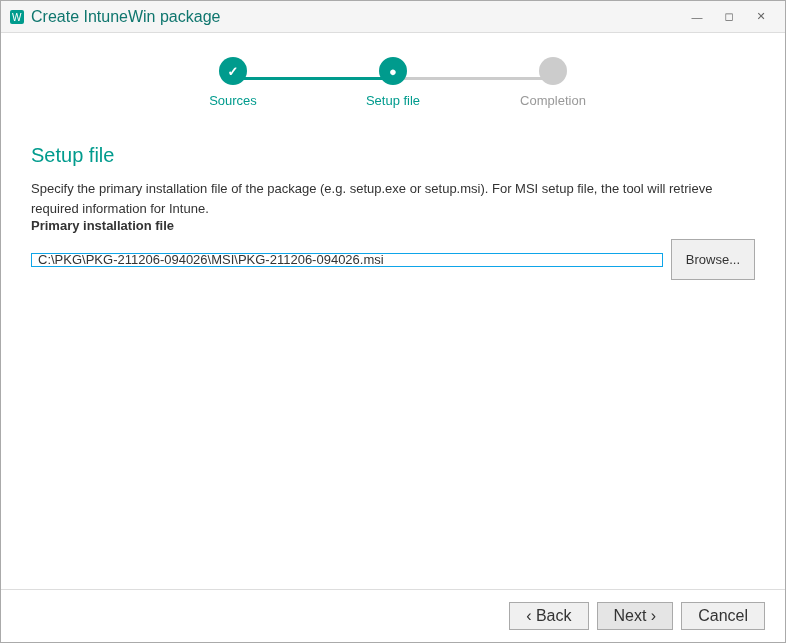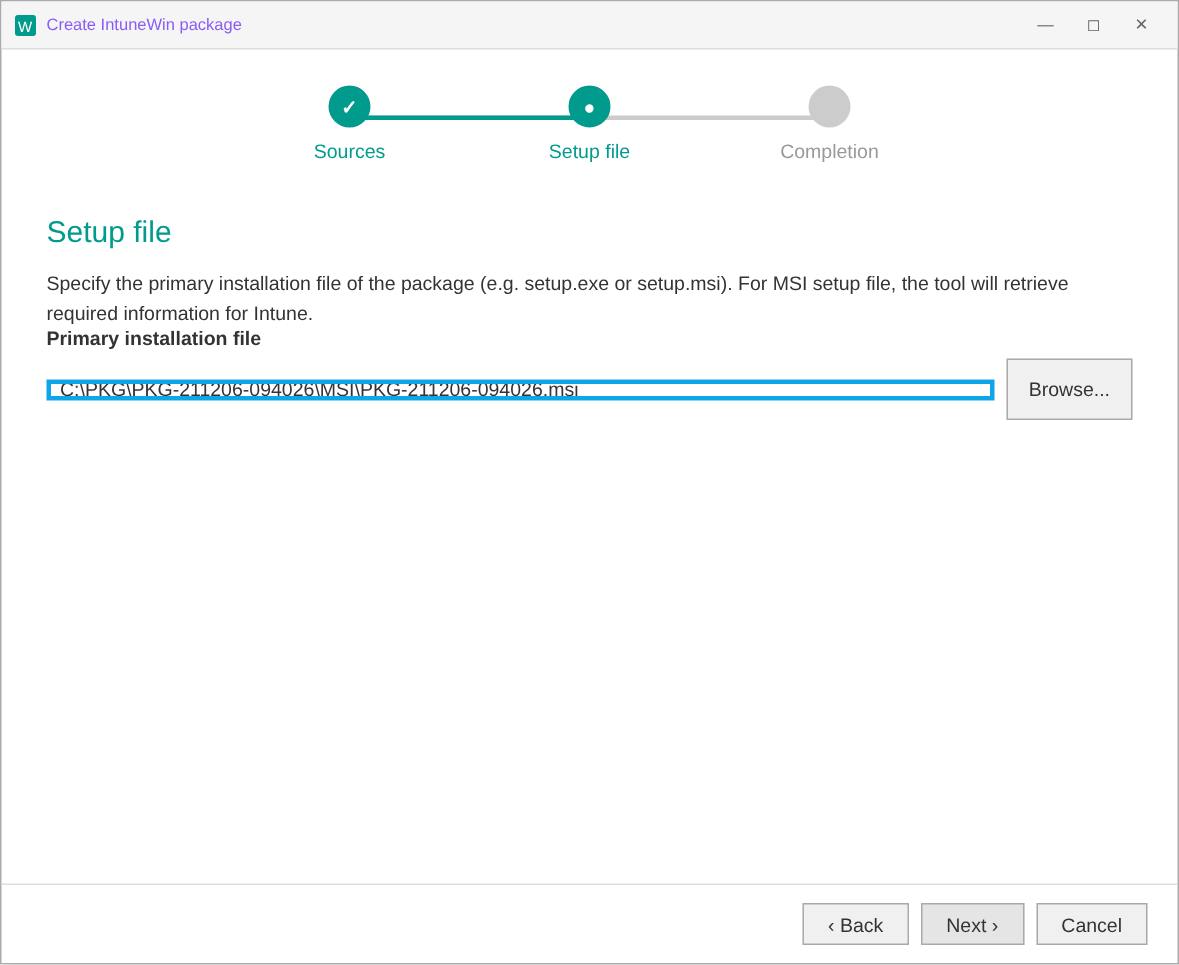--- a/index.html
+++ b/index.html
@@ -43,22 +43,22 @@
       align-items: center;
       justify-content: center;
     }
 
     .titlebar-icon svg {
       width: 16px;
       height: 16px;
     }
 
     .titlebar-title {
-      font-size: 11px;
-      color: #8b5cf6;
+      font-size: 16px;
+      color: #0f766e;
       flex: 1;
     }
 
     .titlebar-controls {
       display: flex;
       gap: 0;
     }
 
     .titlebar-btn {
       width: 32px;
@@ -174,21 +174,21 @@
 
     .field-row {
       display: flex;
       gap: 8px;
       align-items: center;
     }
 
     .text-input {
       flex: 1;
       height: 14px;
-      border: 3px solid #0ea5e9;
+      border: 1px solid #0ea5e9;
       padding: 0 6px;
       font-size: 13px;
       color: #333;
       outline: none;
       background: #fff;
     }
 
     .browse-btn {
       height: 41px;
       padding: 0 14px;
@@ -208,21 +208,21 @@
       justify-content: flex-end;
       gap: 8px;
       align-items: center;
     }
 
     .footer-btn {
       height: 28px;
       padding: 0 16px;
       border: 1px solid #aaa;
       background: #f0f0f0;
-      font-size: 13px;
+      font-size: 16px;
       cursor: pointer;
       color: #333;
       display: flex;
       align-items: center;
       gap: 4px;
     }
 
     .footer-btn.primary {
       background: #e5e5e5;
     }

